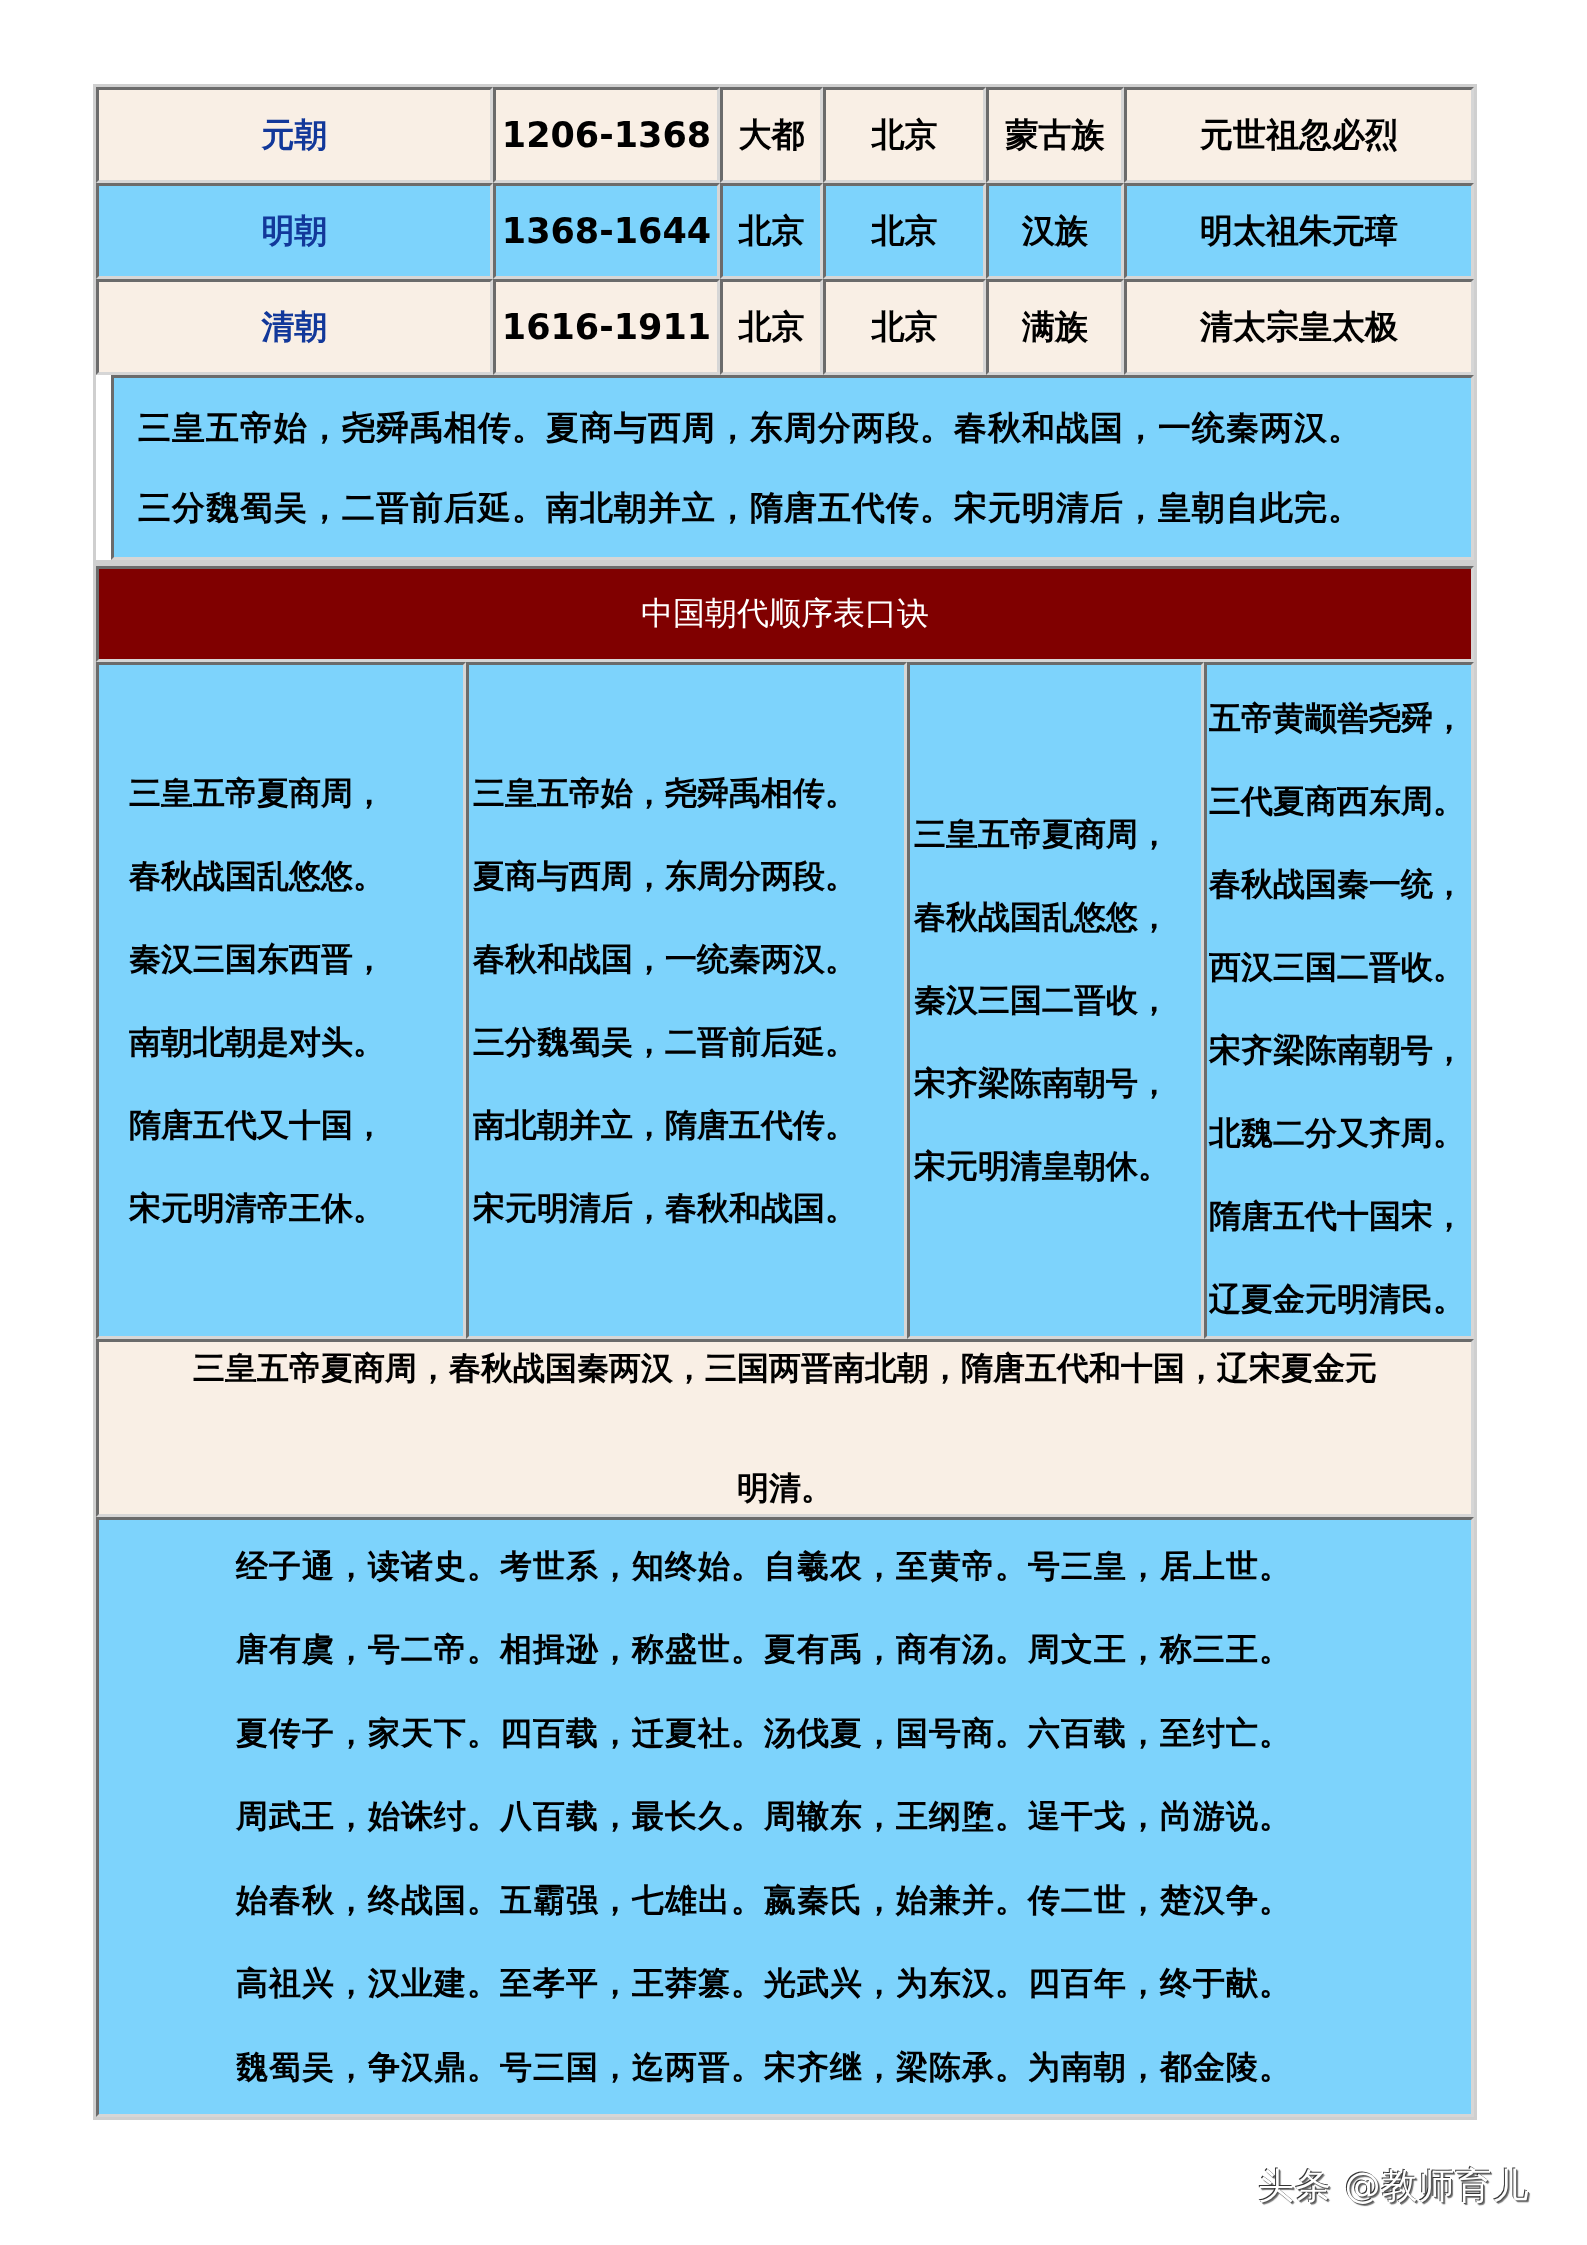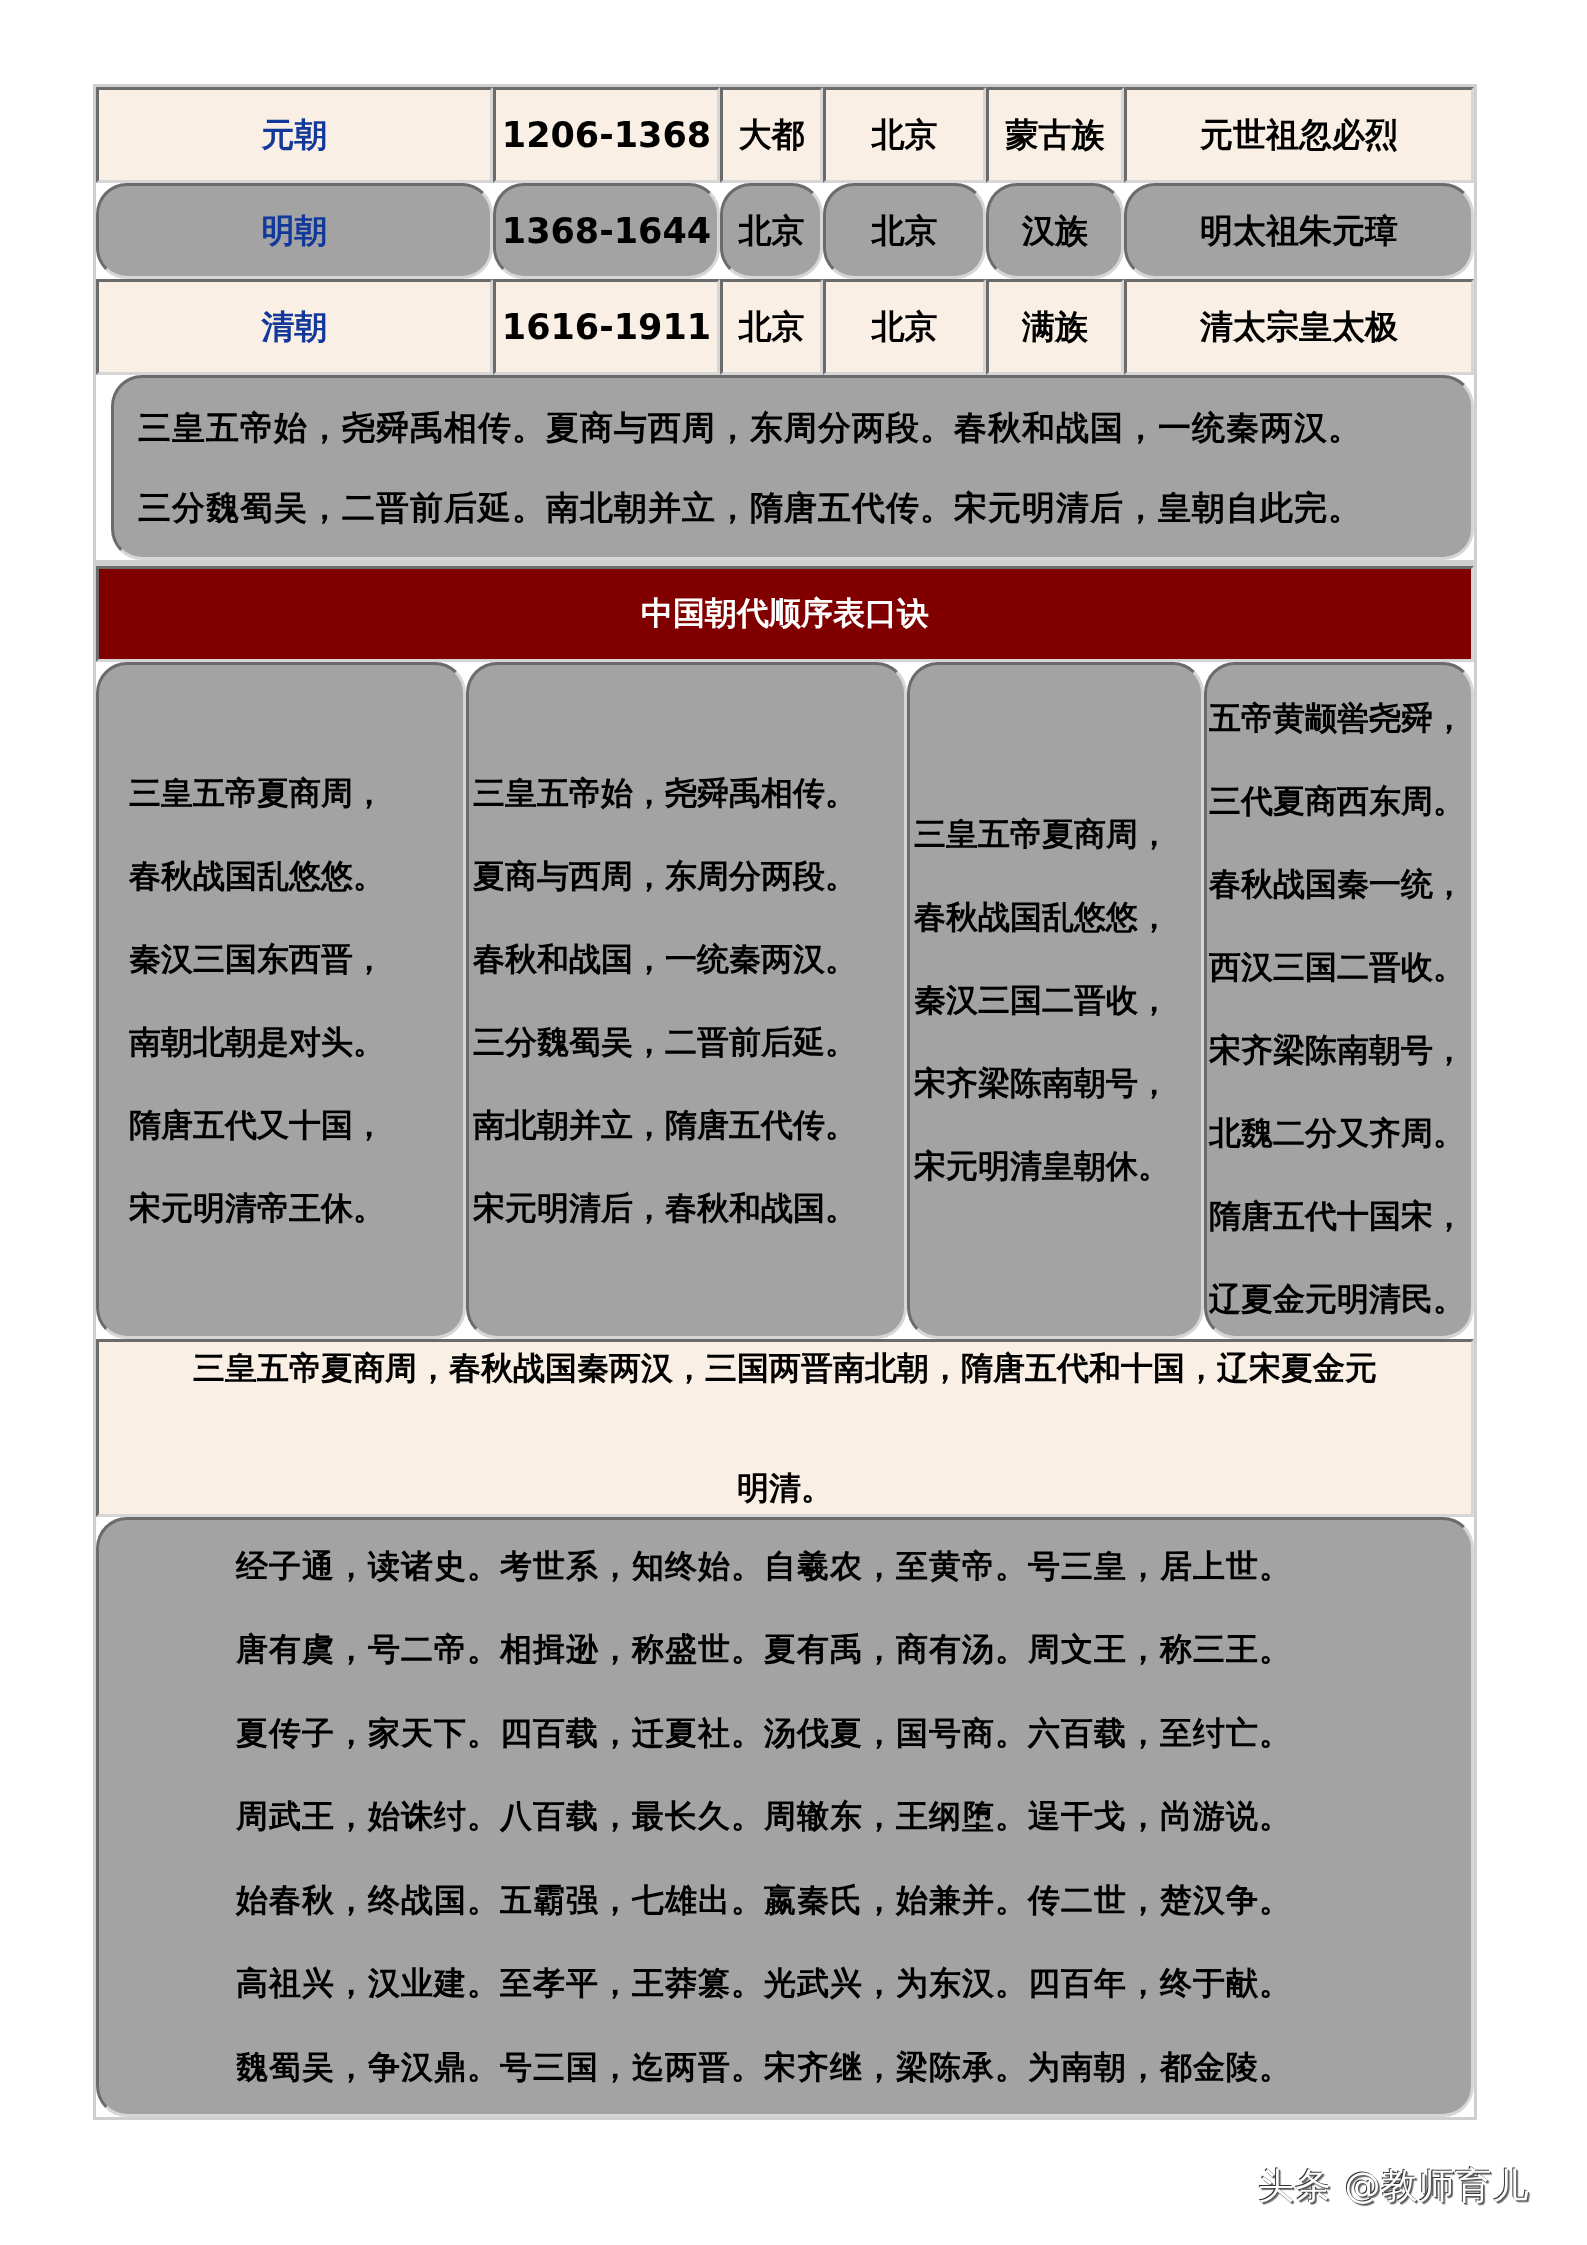--- a/index.html
+++ b/index.html
@@ -19,21 +19,21 @@
   .cell {
     border-top: 3px solid #6b6b6b;
     border-left: 3px solid #6b6b6b;
     border-right: 3px solid #d6d6d6;
     border-bottom: 3px solid #d6d6d6;
     box-sizing: border-box;
     display: flex; align-items: center; justify-content: center;
     font-weight: bold;
   }
   .beige { background: #f9efe5; }
-  .white { background: #a3a3a3; border-radius: 31px; }
+  .white { background: #7dd3fc; }
 
   
   .dyn-table { display: block; }
   .dyn-row { display: flex; height: 96px; }
   .dyn-row .cell { font-size: 33px; margin: 0; }
   .c1 { width: 397px; color: #12389a; }
   .c2 { width: 227px; font-size: 35px !important; }
   .c3 { width: 103px; }
   .c4 { width: 163px; }
   .c5 { width: 138px; }
@@ -41,21 +41,21 @@
 
   .poem-box {
     height: 185px; flex-direction: column; align-items: flex-start;
     justify-content: center; padding-left: 24px; font-size: 33px; margin-left: 15px;
   }
   .poem-box .line { line-height: 80px; letter-spacing: 1px; }
 
   
   .title-band {
     height: 96px; background: #800000; color: #ffffff;
-    font-size: 32px; font-weight: bold;
+    font-size: 32px; font-weight: normal;
     display: flex; align-items: center; justify-content: center;
     border-top: 3px solid #6b6b6b; border-left: 3px solid #6b6b6b;
     border-right: 3px solid #d6d6d6; border-bottom: 3px solid #d6d6d6;
     box-sizing: border-box;
   }
 
   
   .cols { display: flex; height: 677px; }
   .col {
     flex-direction: column; justify-content: center; align-items: flex-start;

